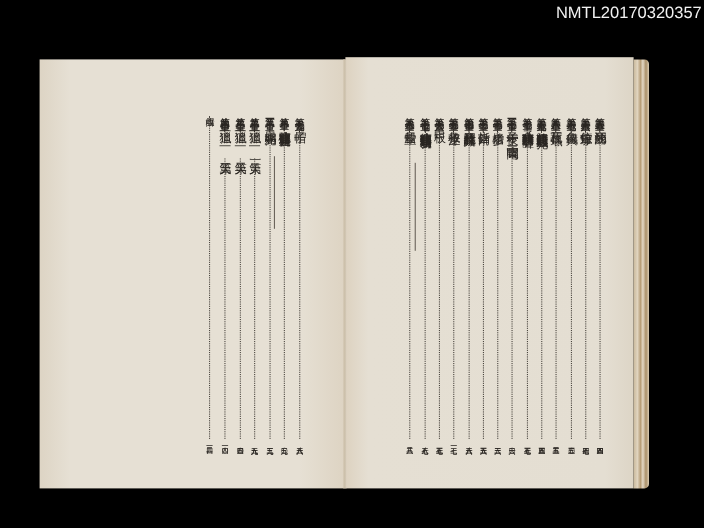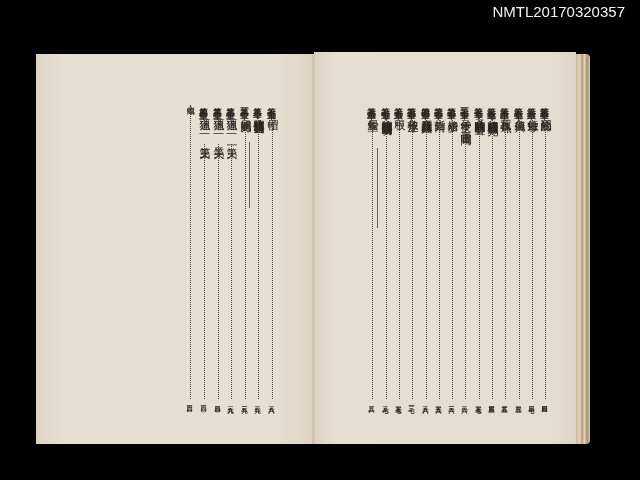--- a/index.html
+++ b/index.html
@@ -1,18 +1,18 @@
 <!DOCTYPE html>
 <html><head>
 <meta charset="utf-8">
 <style>
   html, body { margin:0; padding:0; }
   body { width:640px; height:480px; background:#000; position:relative; overflow:hidden;
          font-family:"DejaVu Serif", "Liberation Serif", serif; }
-  .watermark { position:absolute; right:15px; top:3px; color:#f2f2f2;
+  .watermark { position:absolute; right:2px; top:3px; color:#f2f2f2;
                font-family:"Liberation Sans", "DejaVu Sans", sans-serif; font-size:15px; letter-spacing:0; }
   .page { position:absolute; background:#e4ddd0; }
   .page-left { left:36px; top:54px; width:278px; height:390px;
                background:linear-gradient(90deg,#ddd4c4 0%,#e6e0d4 10%,#e6e0d4 85%,#ddd3c2 100%); }
   .page-right { left:314px; top:52px; width:262px; height:392px;
                background:linear-gradient(90deg,#ddd2c0 0%,#e5dfd3 8%,#e4ded2 90%,#ddd5c6 100%); }
   .page-edge { position:absolute; left:576px; top:54px; width:14px; height:390px;
                background:linear-gradient(90deg,#c9b89a 0%,#e0d4bf 25%,#b79e78 45%,#e2d7c4 60%,#a98f68 80%,#d9ccb4 100%);
                border-radius:0 4px 4px 0; }
   .spine { position:absolute; left:312px; top:54px; width:3px; height:390px;

